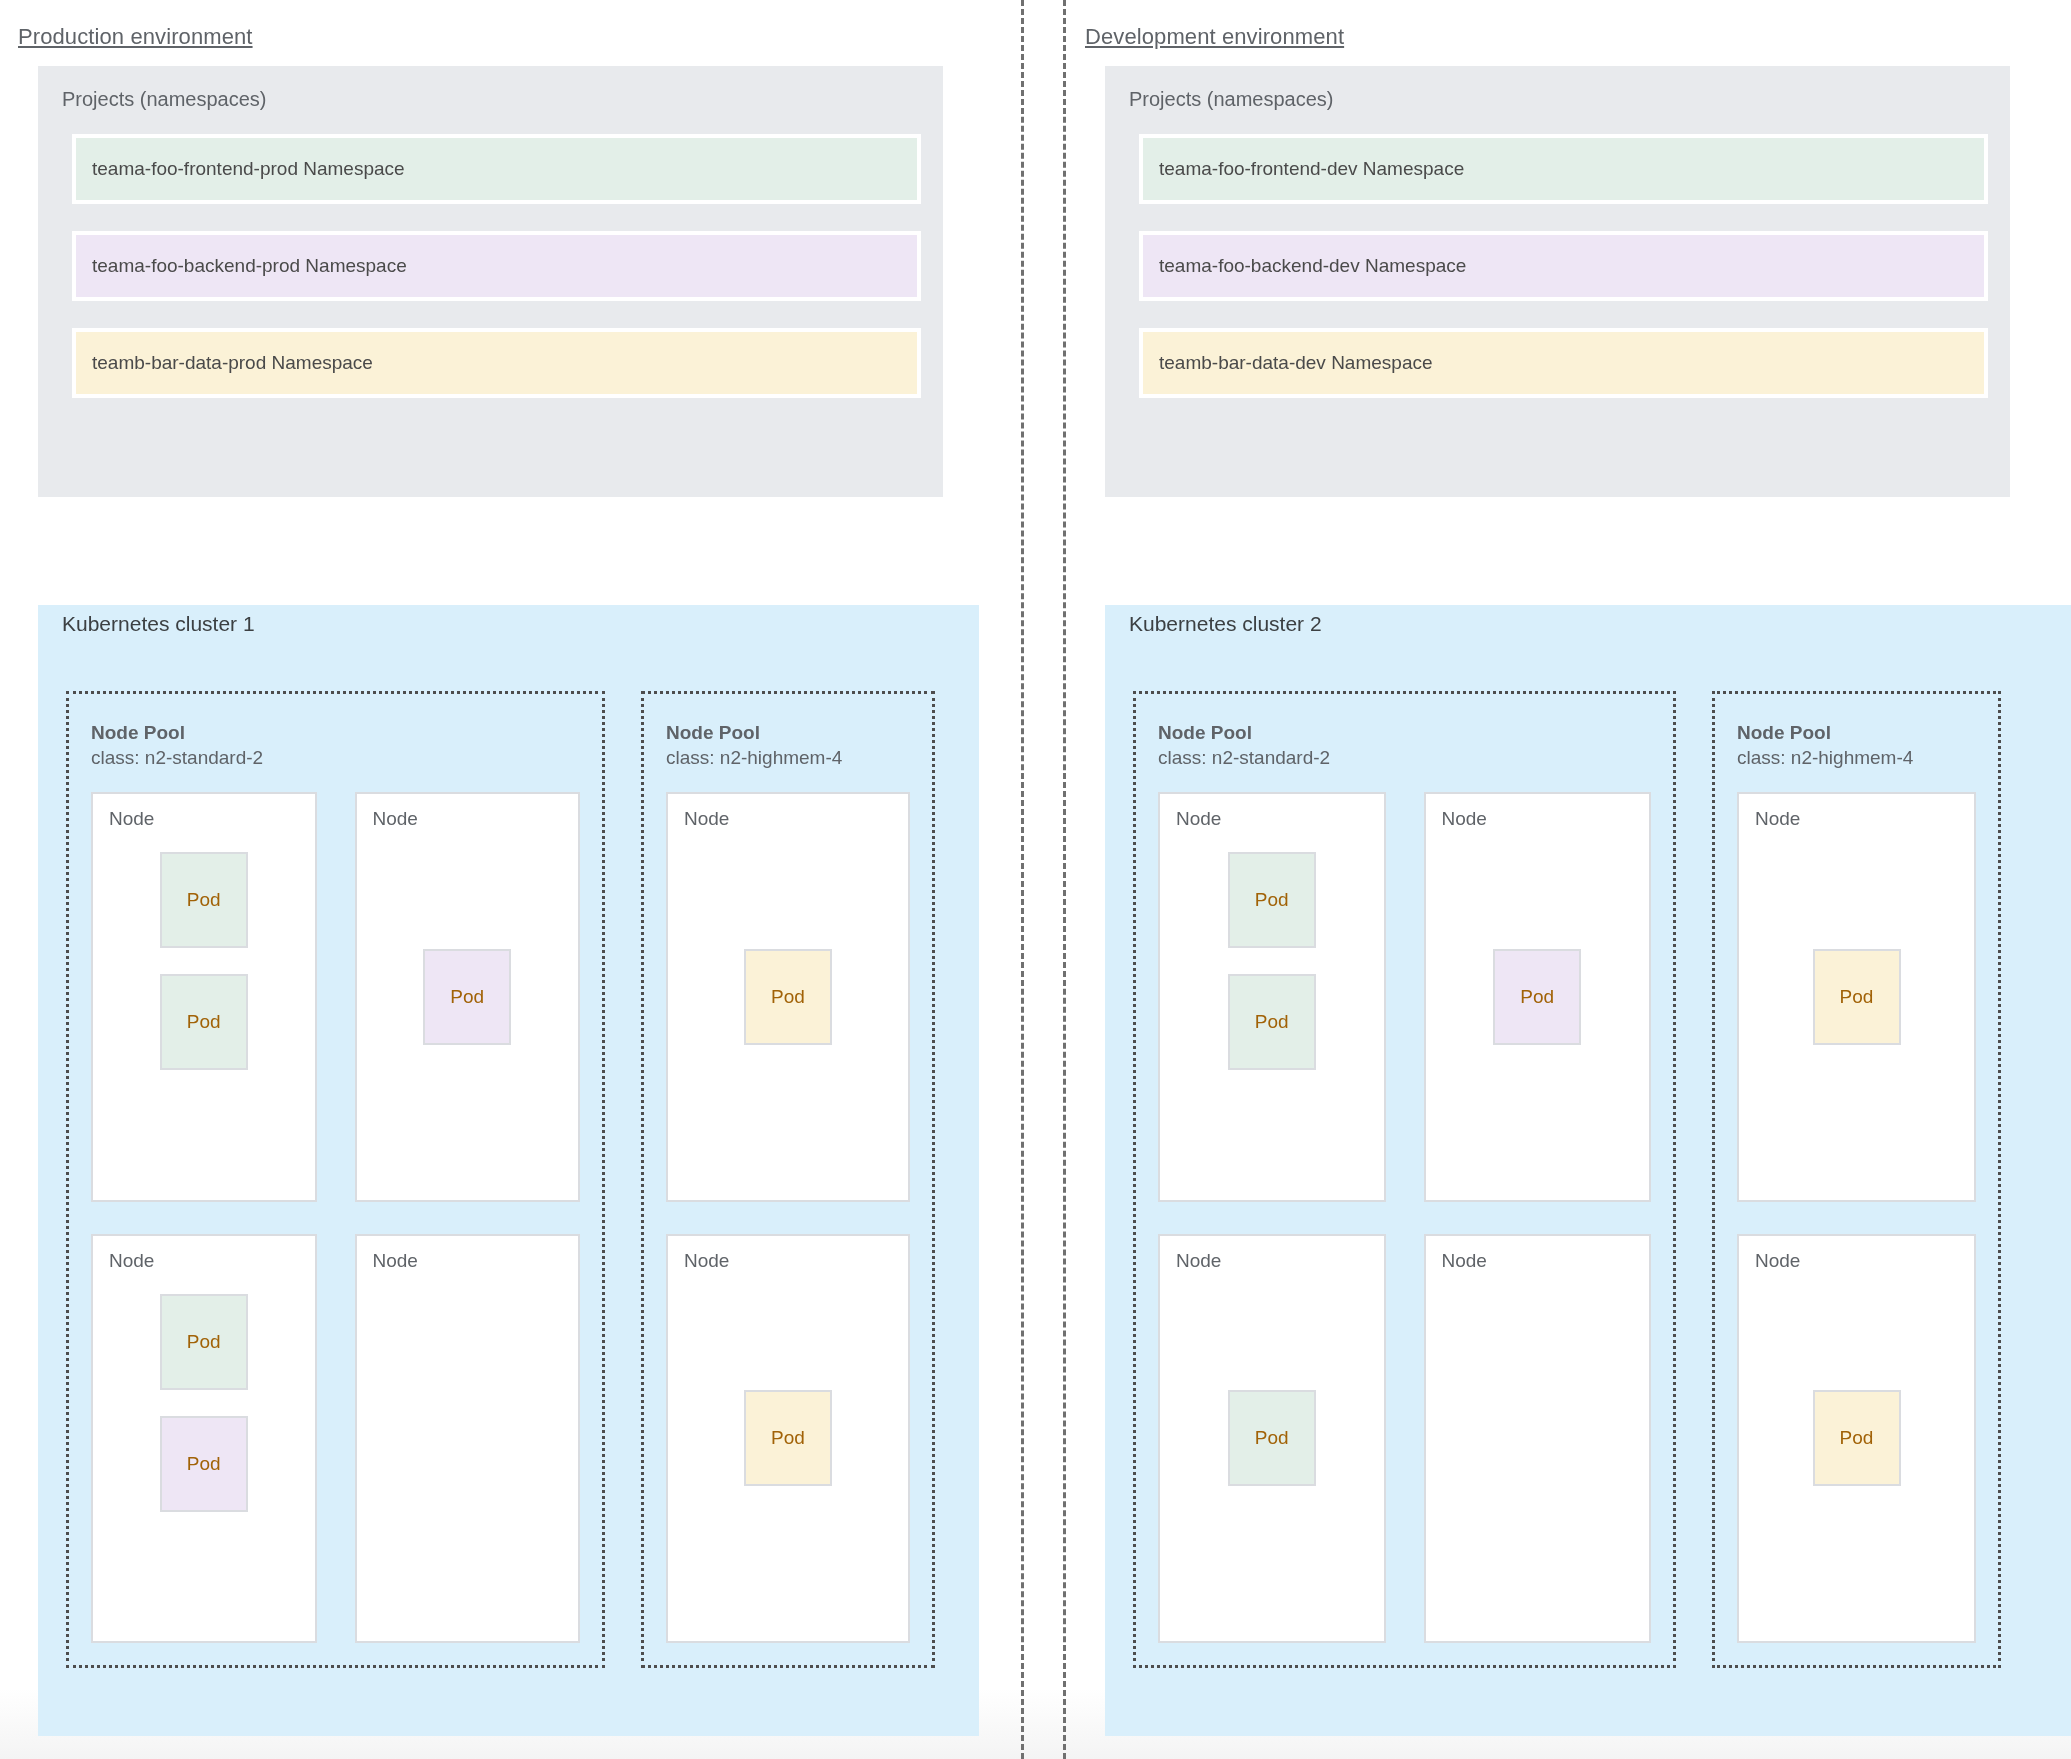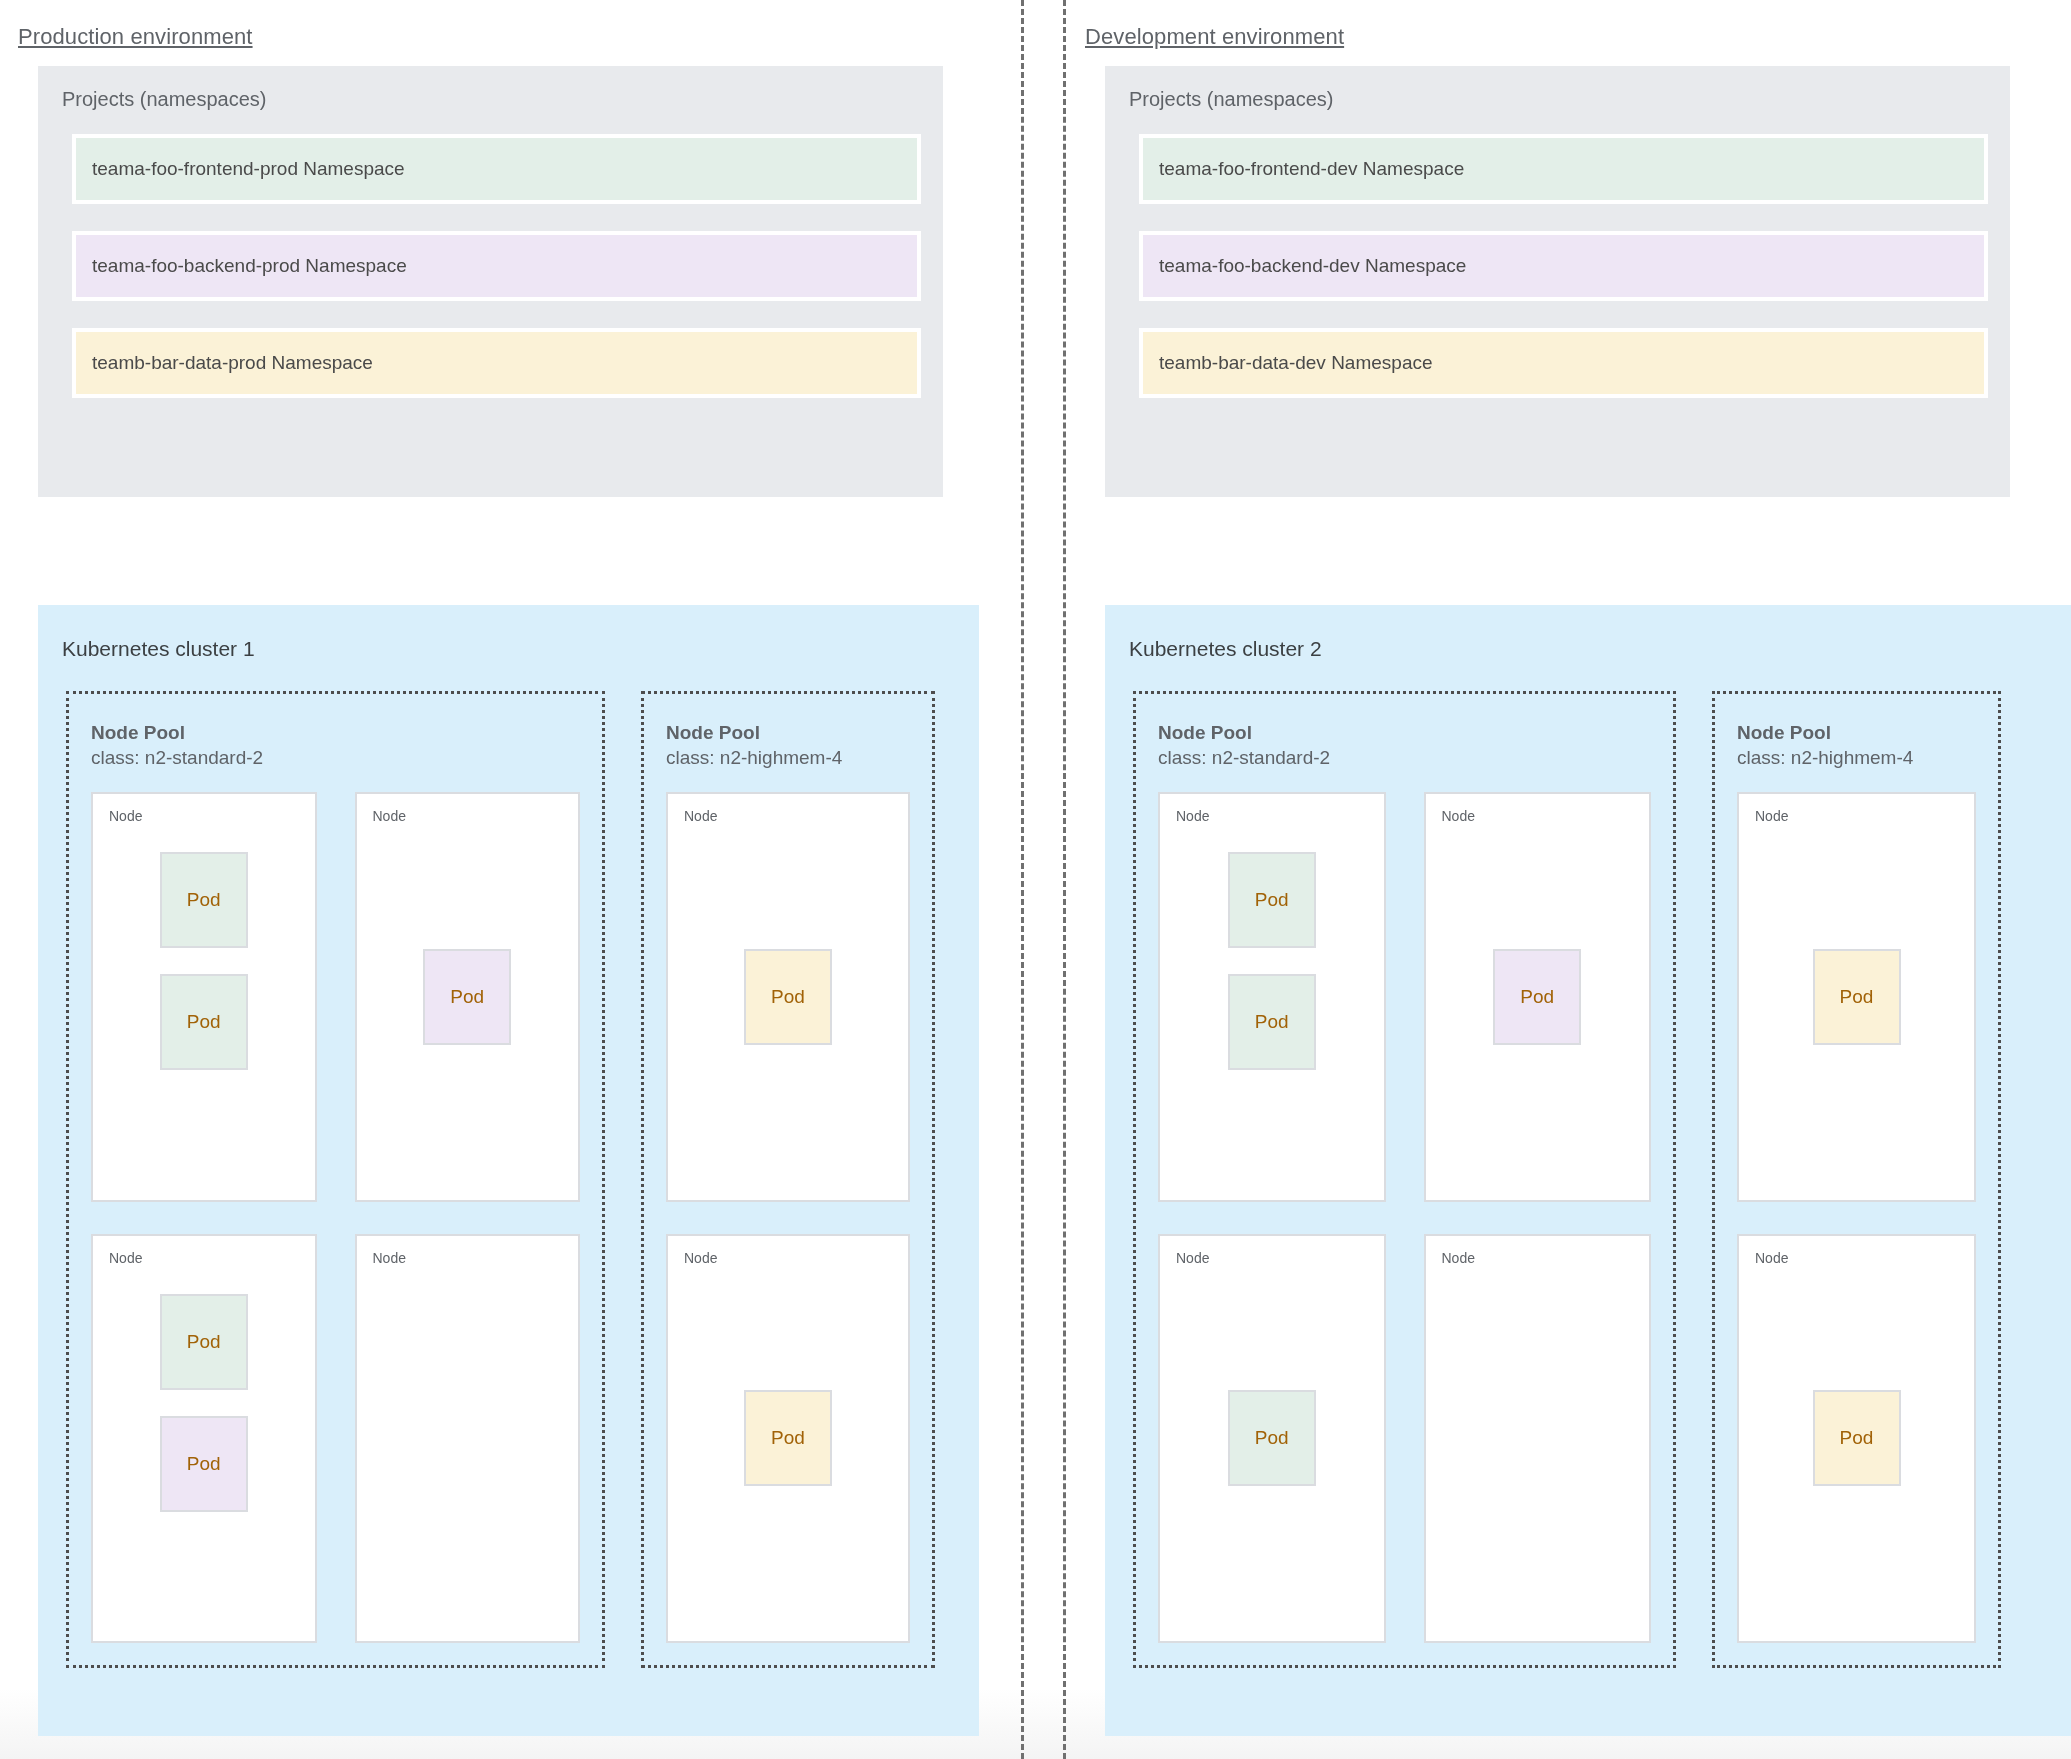--- a/index.html
+++ b/index.html
@@ -100,21 +100,21 @@
     top: 605px;
     width: 941px;
     height: 1131px;
     background: #d9effb;
   }
   .env.development .cluster-panel { width: 979px; }
 
   .cluster-title {
     position: absolute;
     left: 24px;
-    top: 32px;
+    top: 7px;
     font-size: 21px;
     color: #3c4043;
     white-space: nowrap;
   }
 
   
   .pools {
     position: absolute;
     left: 28px;
     top: 86px;
@@ -169,21 +169,21 @@
     position: relative;
     display: flex;
     flex-direction: column;
     align-items: center;
     padding-top: 48px;
   }
   .node-label {
     position: absolute;
     left: 16px;
     top: 14px;
-    font-size: 14px;
+    font-size: 19px;
     color: #5f6368;
   }
 
   
   .pod {
     width: 88px;
     height: 96px;
     border: 2px solid #dadce0;
     display: flex;
     align-items: center;

